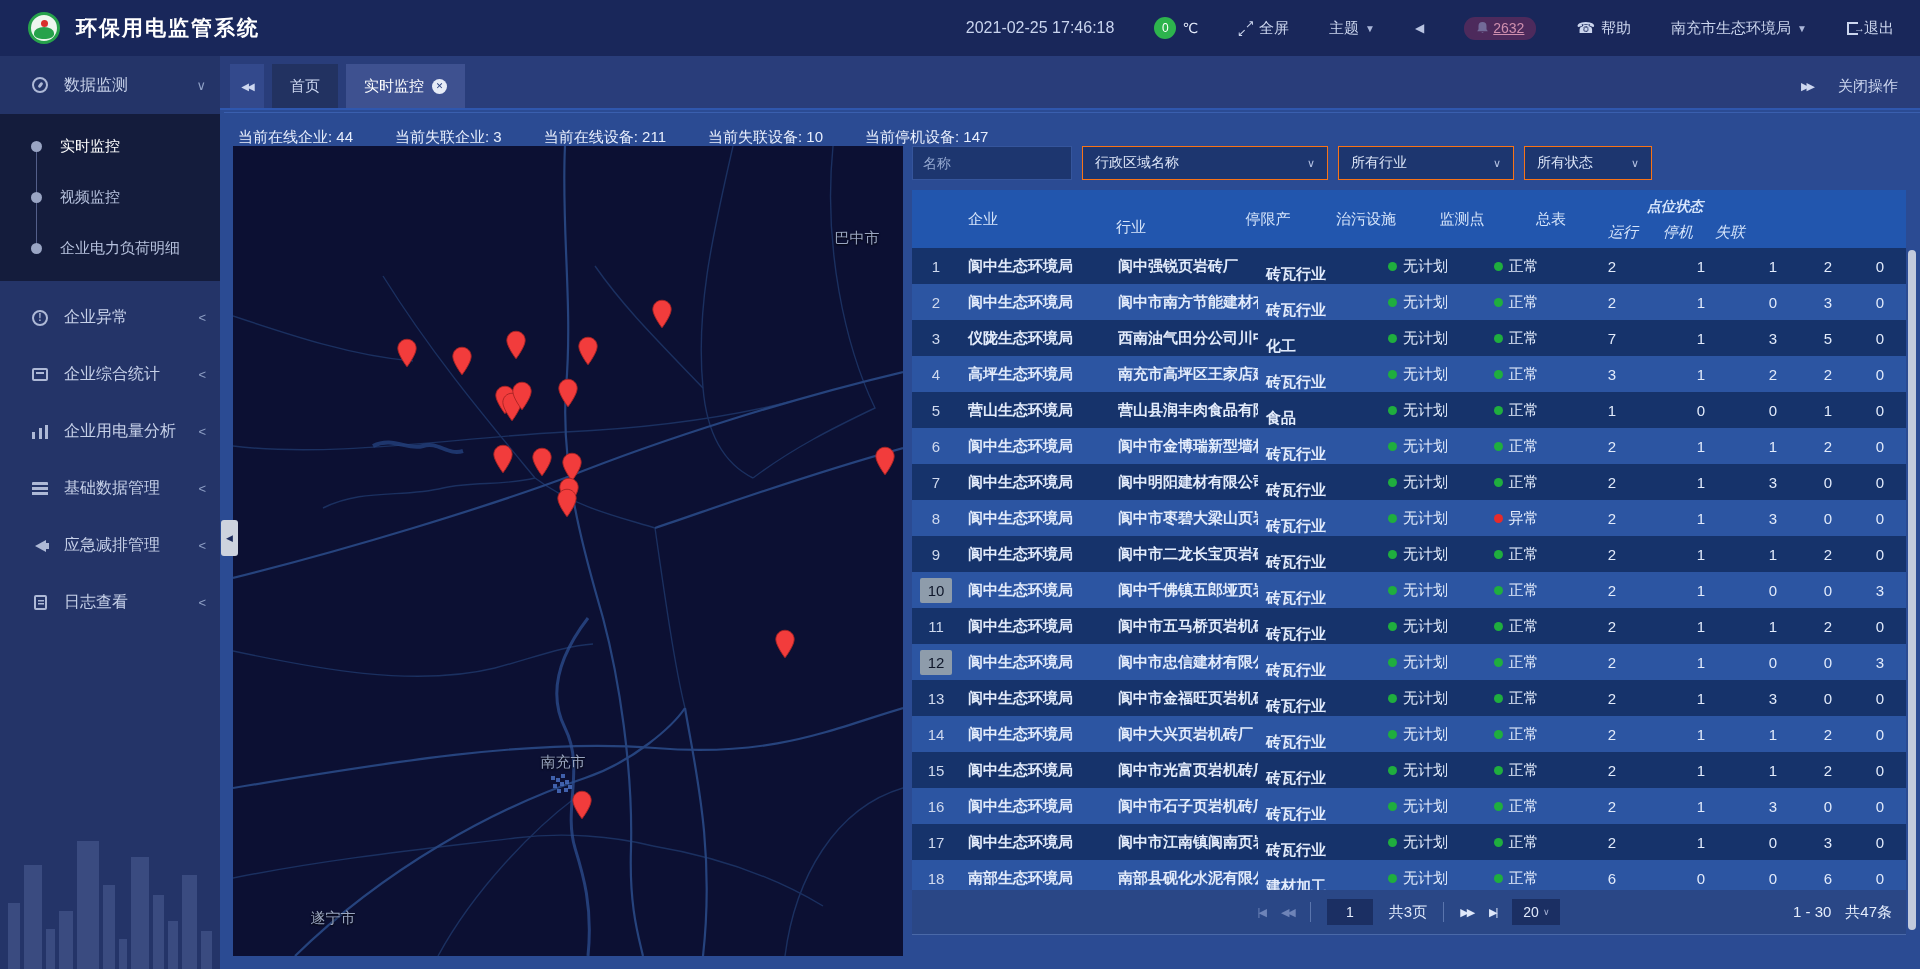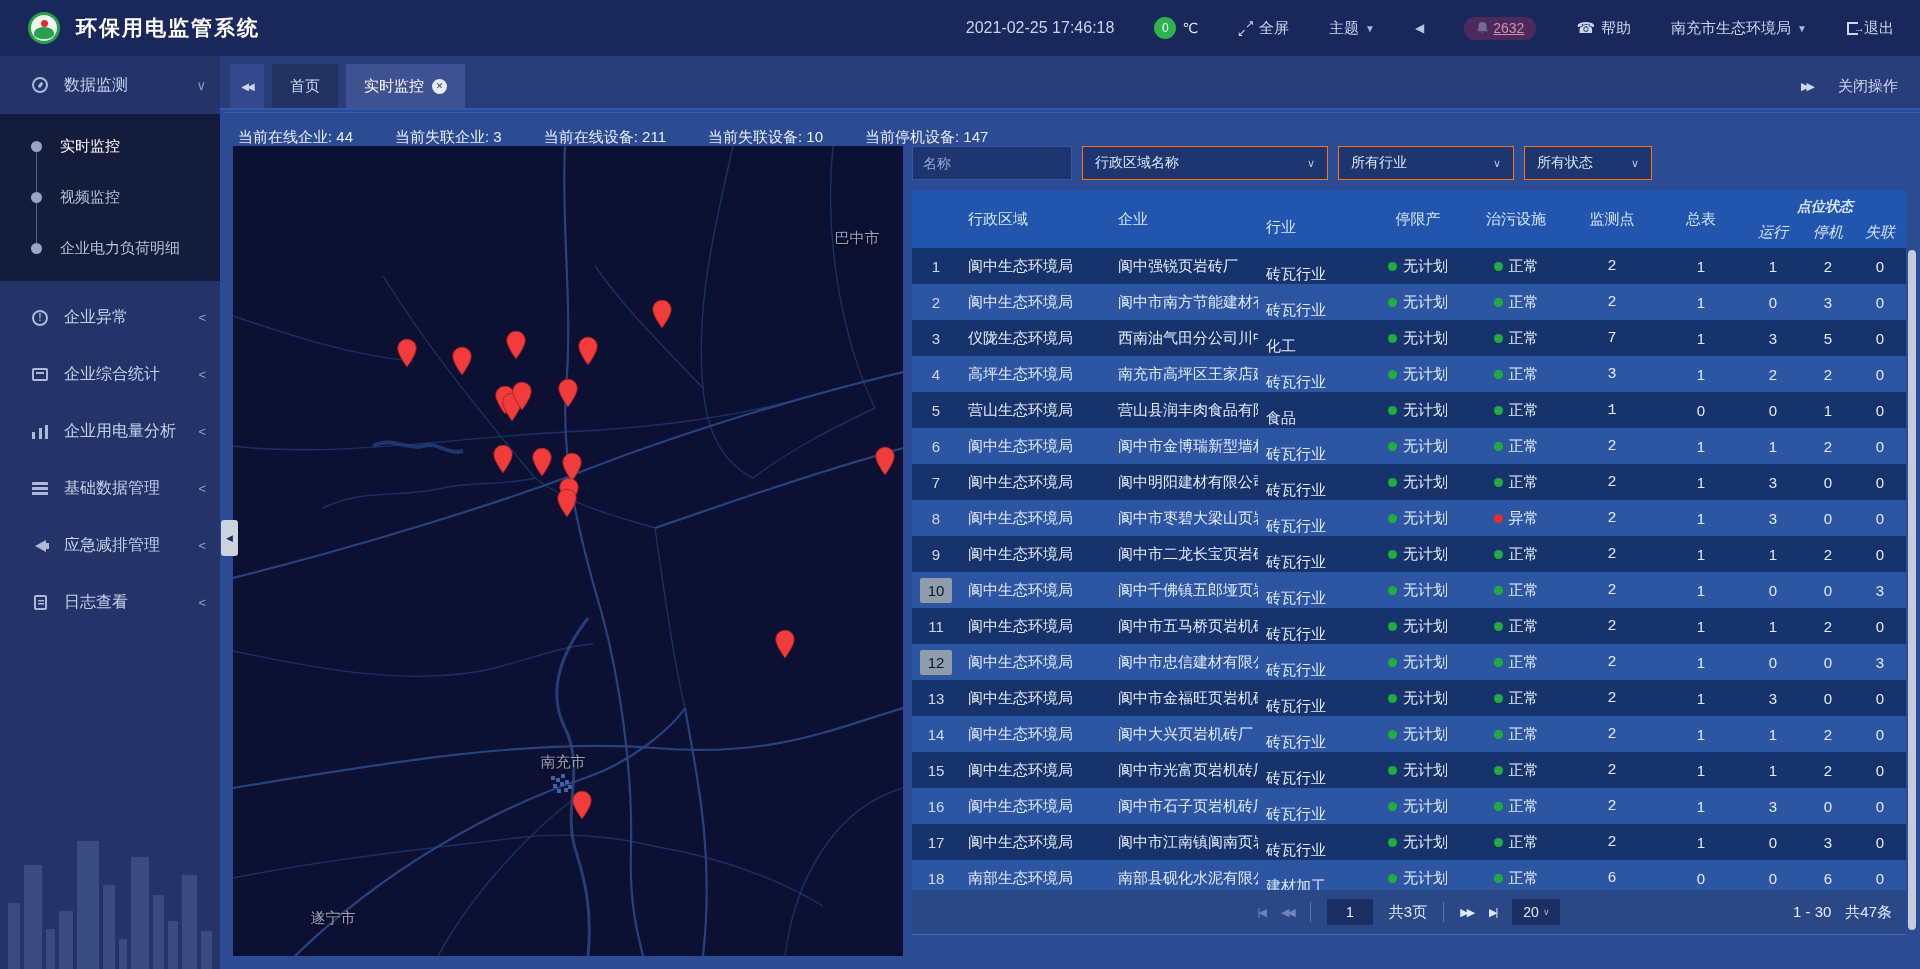--- a/index.html
+++ b/index.html
@@ -95,23 +95,23 @@
   .th-group { display:flex; flex-direction:column; }
   .th-group-label { height:26px; display:flex; align-items:flex-end; justify-content:center; font-style:italic; font-weight:bold; font-size:14px; }
   .th-group-cols { flex:1; display:flex; align-items:center;font-style:italic; }
   .gsub { text-align:center; }
 
   .tbody { position:absolute; left:0; top:102px; width:100%; height:642px; overflow:hidden; }
   .tr { display:flex; height:36px; align-items:center; font-size:15px; color:#e2ebfb; cursor:pointer; }
   .tr:nth-child(odd)  { background:#16336b; }
   .tr:nth-child(even) { background:#2c55a2; }
   .td { display:flex; align-items:center; justify-content:center; overflow:hidden; white-space:nowrap; height:100%; }
-  .td.left { justify-content:flex-start; padding-left:8px; }
+  .td.left { justify-content:flex-start; padding-left:8px;font-weight:bold; }
   .c-num{width:48px;} .c-region{width:150px;} .c-company{width:148px;} .c-industry{width:112px;margin-top:16px;}
-  .c-stop{width:96px;} .c-treat{width:100px;} .c-mon{width:92px;font-family:Liberation Mono, monospace;} .c-meter{width:86px;}
+  .c-stop{width:96px;} .c-treat{width:100px;} .c-mon{width:92px;} .c-meter{width:86px;}
   .c-run{width:58px;} .c-stop2{width:52px;} .c-lost{width:52px;}
   .numbox { min-width:20px; padding:4px 8px; text-align:center; border-radius:2px; color:#cfd9ee; }
   .numbox.hl { background:#8e9cab; color:#0f172a; }
   .dot { width:9px; height:9px; border-radius:50%; margin-right:6px; flex:0 0 auto; }
   .dot.green { background:#1fae3e; } .dot.red { background:#e62b2b; }
 
   .pager { position:absolute; left:0; top:744px; width:100%; height:45px; background:#2a4786; border-bottom:1px solid #4a69a8; display:flex; align-items:center; justify-content:center; gap:16px; font-size:15px; color:#dfe8fa; }
   .pg-ic { cursor:pointer; font-size:11px; letter-spacing:-2px; white-space:nowrap; }
   .pg-ic.disabled { color:#6e84b8; }
   .pg-divider { width:1px; height:20px; background:#5a75ad; }
@@ -419,21 +419,20 @@
       <span class="caret">∨</span>
     </div>
     <div class="f-select f-status">
       <span class="v">所有状态</span>
       <span class="caret">∨</span>
     </div>
   </div>
 
   <div class="thead">
     <div class="th c-num"></div>
-    <div class="th c-region left">行政区域</div>
     <div class="th c-company left">企业</div>
     <div class="th c-industry left">行业</div>
     <div class="th c-stop">停限产</div>
     <div class="th c-treat">治污设施</div>
     <div class="th c-mon">监测点</div>
     <div class="th c-meter">总表</div>
     <div class="th-group">
       <div class="th-group-label">点位状态</div>
       <div class="th-group-cols">
         <span class="gsub c-run">运行</span>

